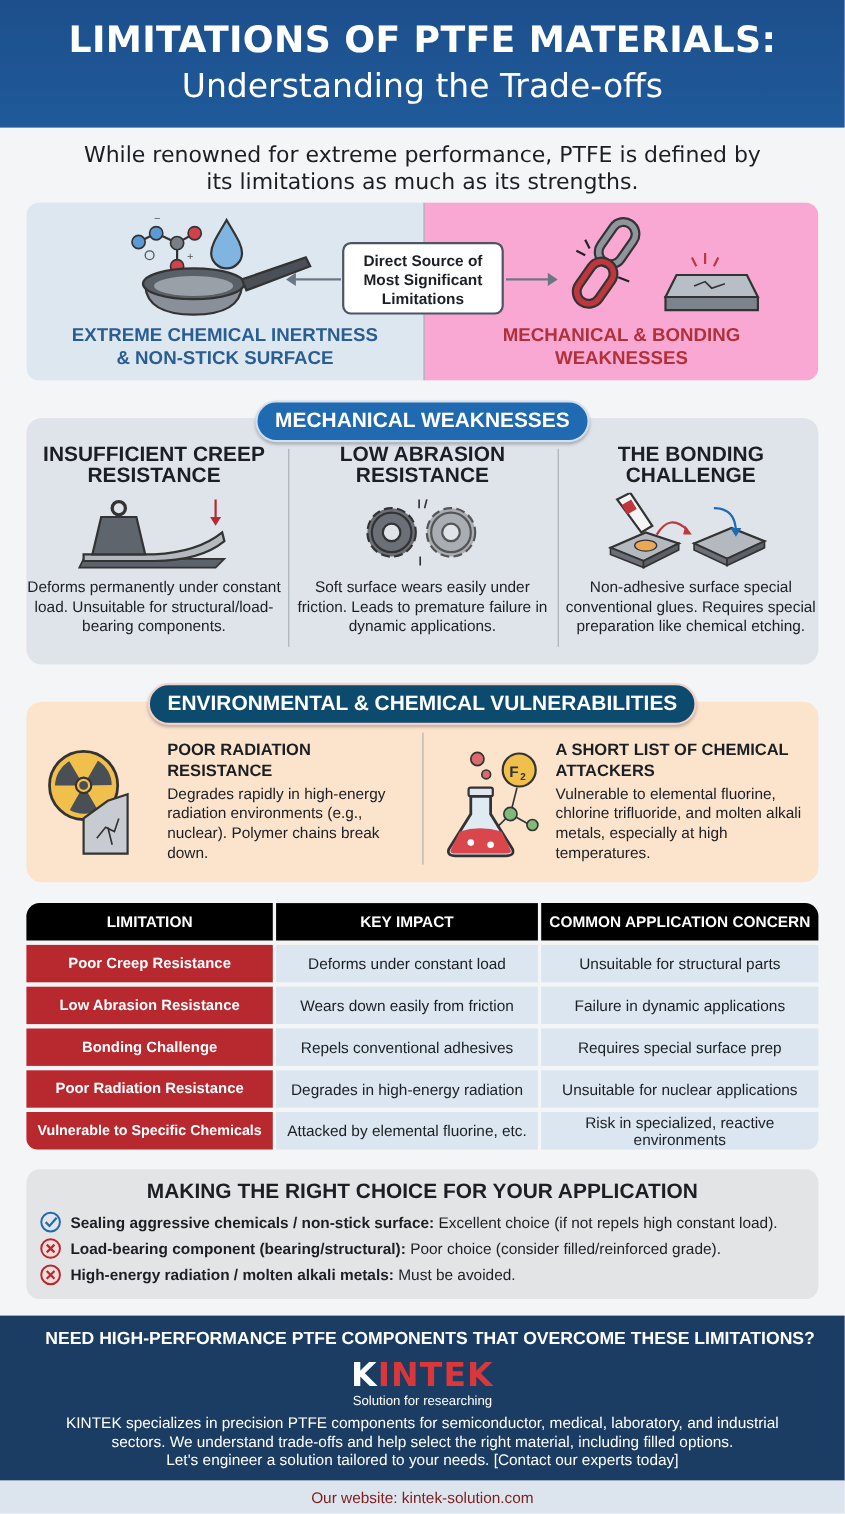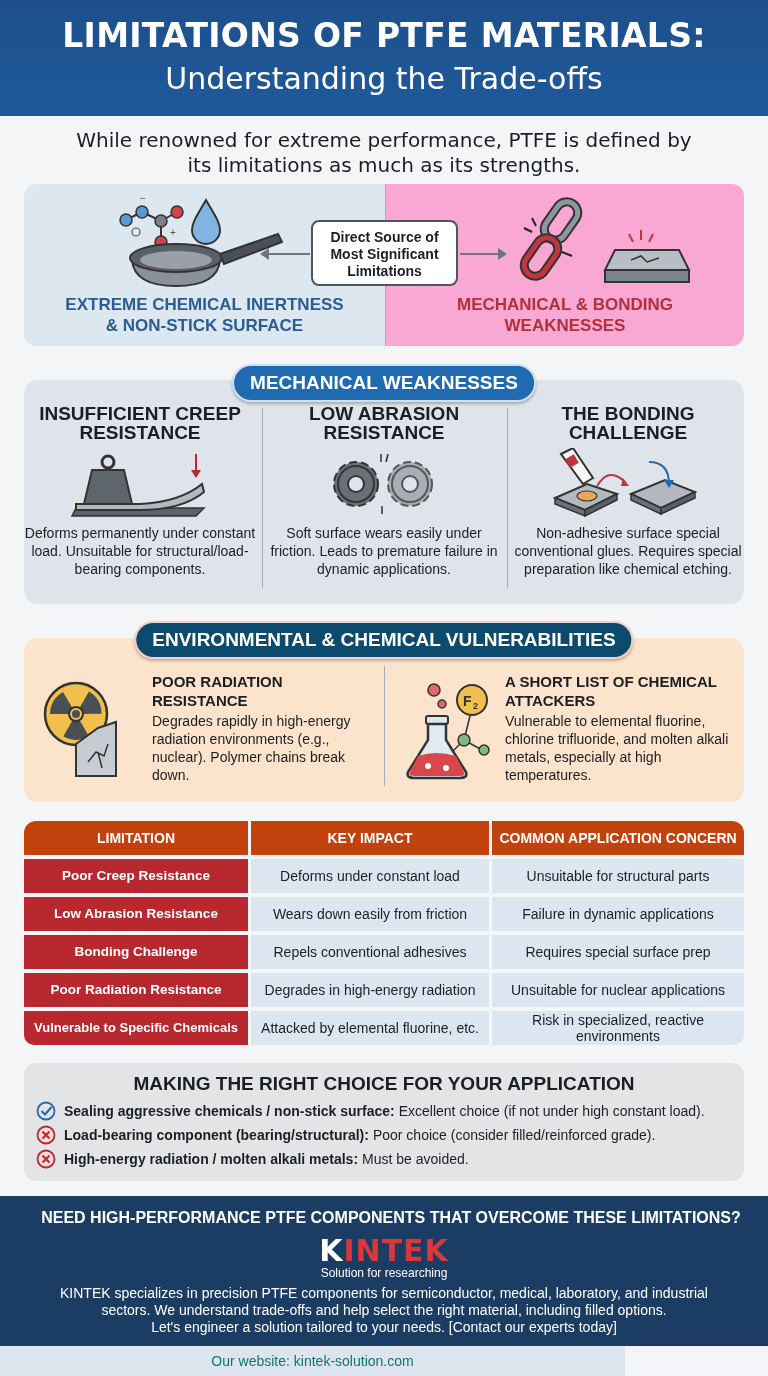--- a/index.html
+++ b/index.html
@@ -54,42 +54,42 @@
   .mcol p { font-size: 14px; line-height: 18px; color: #1b1f24; margin-top: 82px; }
   .vsep { position: absolute; width: 1px; background: #a7adb6; }
 
   .ecol { position: absolute; top: 672px; }
   .ecol h3 { font-size: 15px; line-height: 19px; font-weight: bold; }
   .ecol p { font-size: 14px; line-height: 18px; margin-top: 2px; }
 
   
   .tbl { position: absolute; top: 821px; left: 24px; width: 720px; }
   .trow { display: flex; gap: 3px; margin-bottom: 4px; }
-  .th { background: #c2410c; color: #fff; font-weight: bold; font-size: 14px; height: 34px; display: flex; align-items: center; justify-content: center; text-align: center; }
+  .th { background: #000000; color: #fff; font-weight: bold; font-size: 14px; height: 34px; display: flex; align-items: center; justify-content: center; text-align: center; }
   .th.c1 { border-top-left-radius: 12px; }
   .th.c3 { border-top-right-radius: 12px; }
   .td { background: #dbe6f0; font-size: 14px; height: 34px; display: flex; align-items: center; justify-content: center; text-align: center; line-height: 16px; color: #1b1f24; }
   .td.lim { background: #b8282f; color: #fff; font-weight: bold; font-size: 13.5px; }
   .c1 { width: 224px; } .c2 { width: 238px; } .c3 { width: 252px; }
 
   
   .choice { position: absolute; top: 1063px; left: 24px; width: 720px; height: 118px; background: #e3e4e6; border-radius: 12px; }
   .choice h2 { text-align: center; font-size: 19px; font-weight: bold; margin-top: 10px; }
   .crow { display: flex; align-items: center; font-size: 14px; height: 24px; margin-left: 12px; }
   .crow .ic { width: 20px; height: 20px; margin-right: 8px; }
   .crow b { margin-right: 4px; }
 
   
   .footer { position: absolute; top: 1196px; left: 0; width: 768px; height: 150px; background: #1c3d63; color: #fff; text-align: center; }
   .footer .q { font-size: 16px; font-weight: bold; margin-top: 13px; margin-left: 14px; }
   .logo { margin-top: 6px; font-size: 30px; font-weight: bold; color: #d9373a; letter-spacing: 1px; font-family: "DejaVu Sans", sans-serif; }
   .logo .k { color: #fff; }
   .tag { font-size: 12px; margin-top: -2px; }
   .footer .desc { font-size: 14px; line-height: 17px; margin-top: 5px; }
-  .website { position: absolute; top: 1346px; left: 0; width: 625px; height: 30px; background: #dce5ee; text-align: center; font-size: 14px; line-height: 30px; color: #0f766e; }
+  .website { position: absolute; top: 1346px; left: 0; width: 768px; height: 30px; background: #dce5ee; text-align: center; font-size: 14px; line-height: 30px; color: #7f1d1d; }
 </style>
 </head>
 <body>
 
 <div class="header">
   <div class="t1">LIMITATIONS OF PTFE MATERIALS:</div>
   <div class="t2">Understanding the Trade-offs</div>
 </div>
 
 <div class="subtitle">
@@ -301,21 +301,21 @@
 </div>
 
 <div class="choice">
   <h2>MAKING THE RIGHT CHOICE FOR YOUR APPLICATION</h2>
   <div class="crow" style="margin-top:4px">
     <svg class="ic" viewBox="0 0 20 20">
         <circle cx="10" cy="10" r="8.5" fill="none" stroke="#1f6ab0" stroke-width="1.8"></circle>
         <path d="M5.5 10 L9 13.5 L15.5 6" fill="none" stroke="#1f6ab0" stroke-width="2"></path>
       </svg>
     <b>Sealing aggressive chemicals / non-stick surface:</b>
-    <span>Excellent choice (if not under high constant load).</span>
+    <span>Excellent choice (if not repels high constant load).</span>
   </div>
   <div class="crow">
     <svg class="ic" viewBox="0 0 20 20">
         <circle cx="10" cy="10" r="8.5" fill="#f7dcdc" stroke="#b8282f" stroke-width="1.8"></circle>
         <path d="M6.5 6.5 L13.5 13.5 M13.5 6.5 L6.5 13.5" stroke="#b8282f" stroke-width="2"></path>
       </svg>
     <b>Load-bearing component (bearing/structural):</b>
     <span>Poor choice (consider filled/reinforced grade).</span>
   </div>
   <div class="crow">

